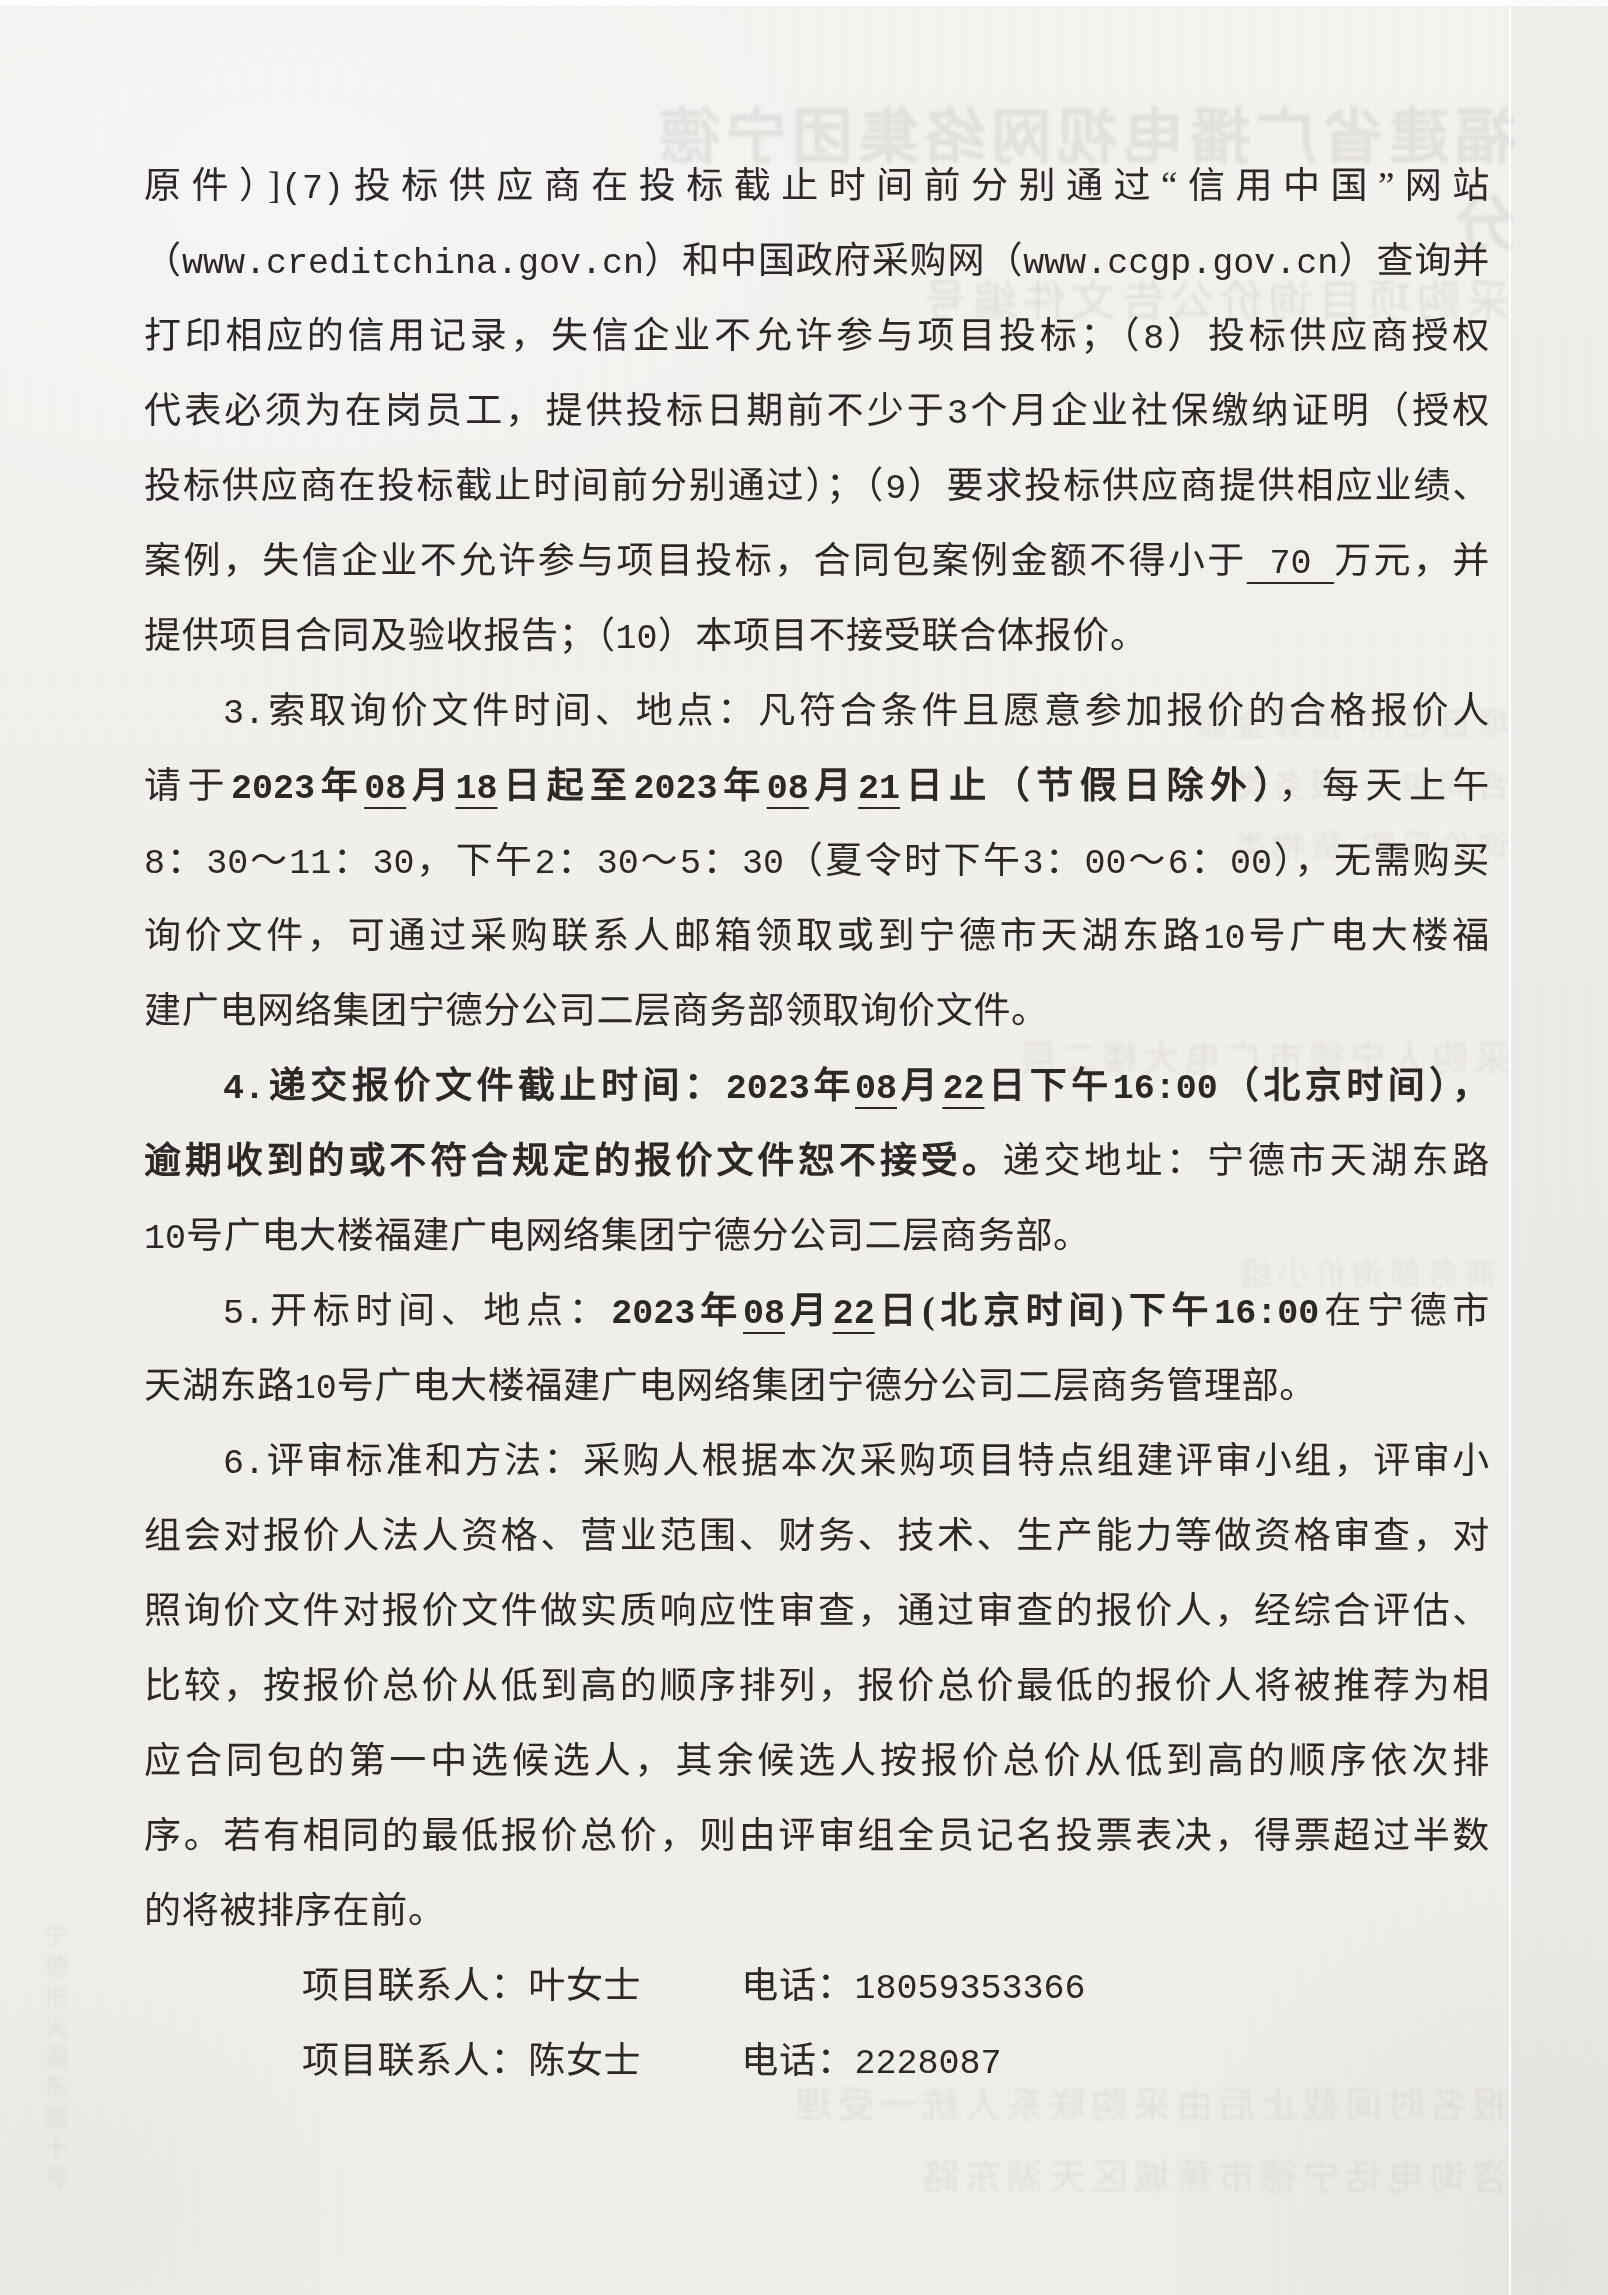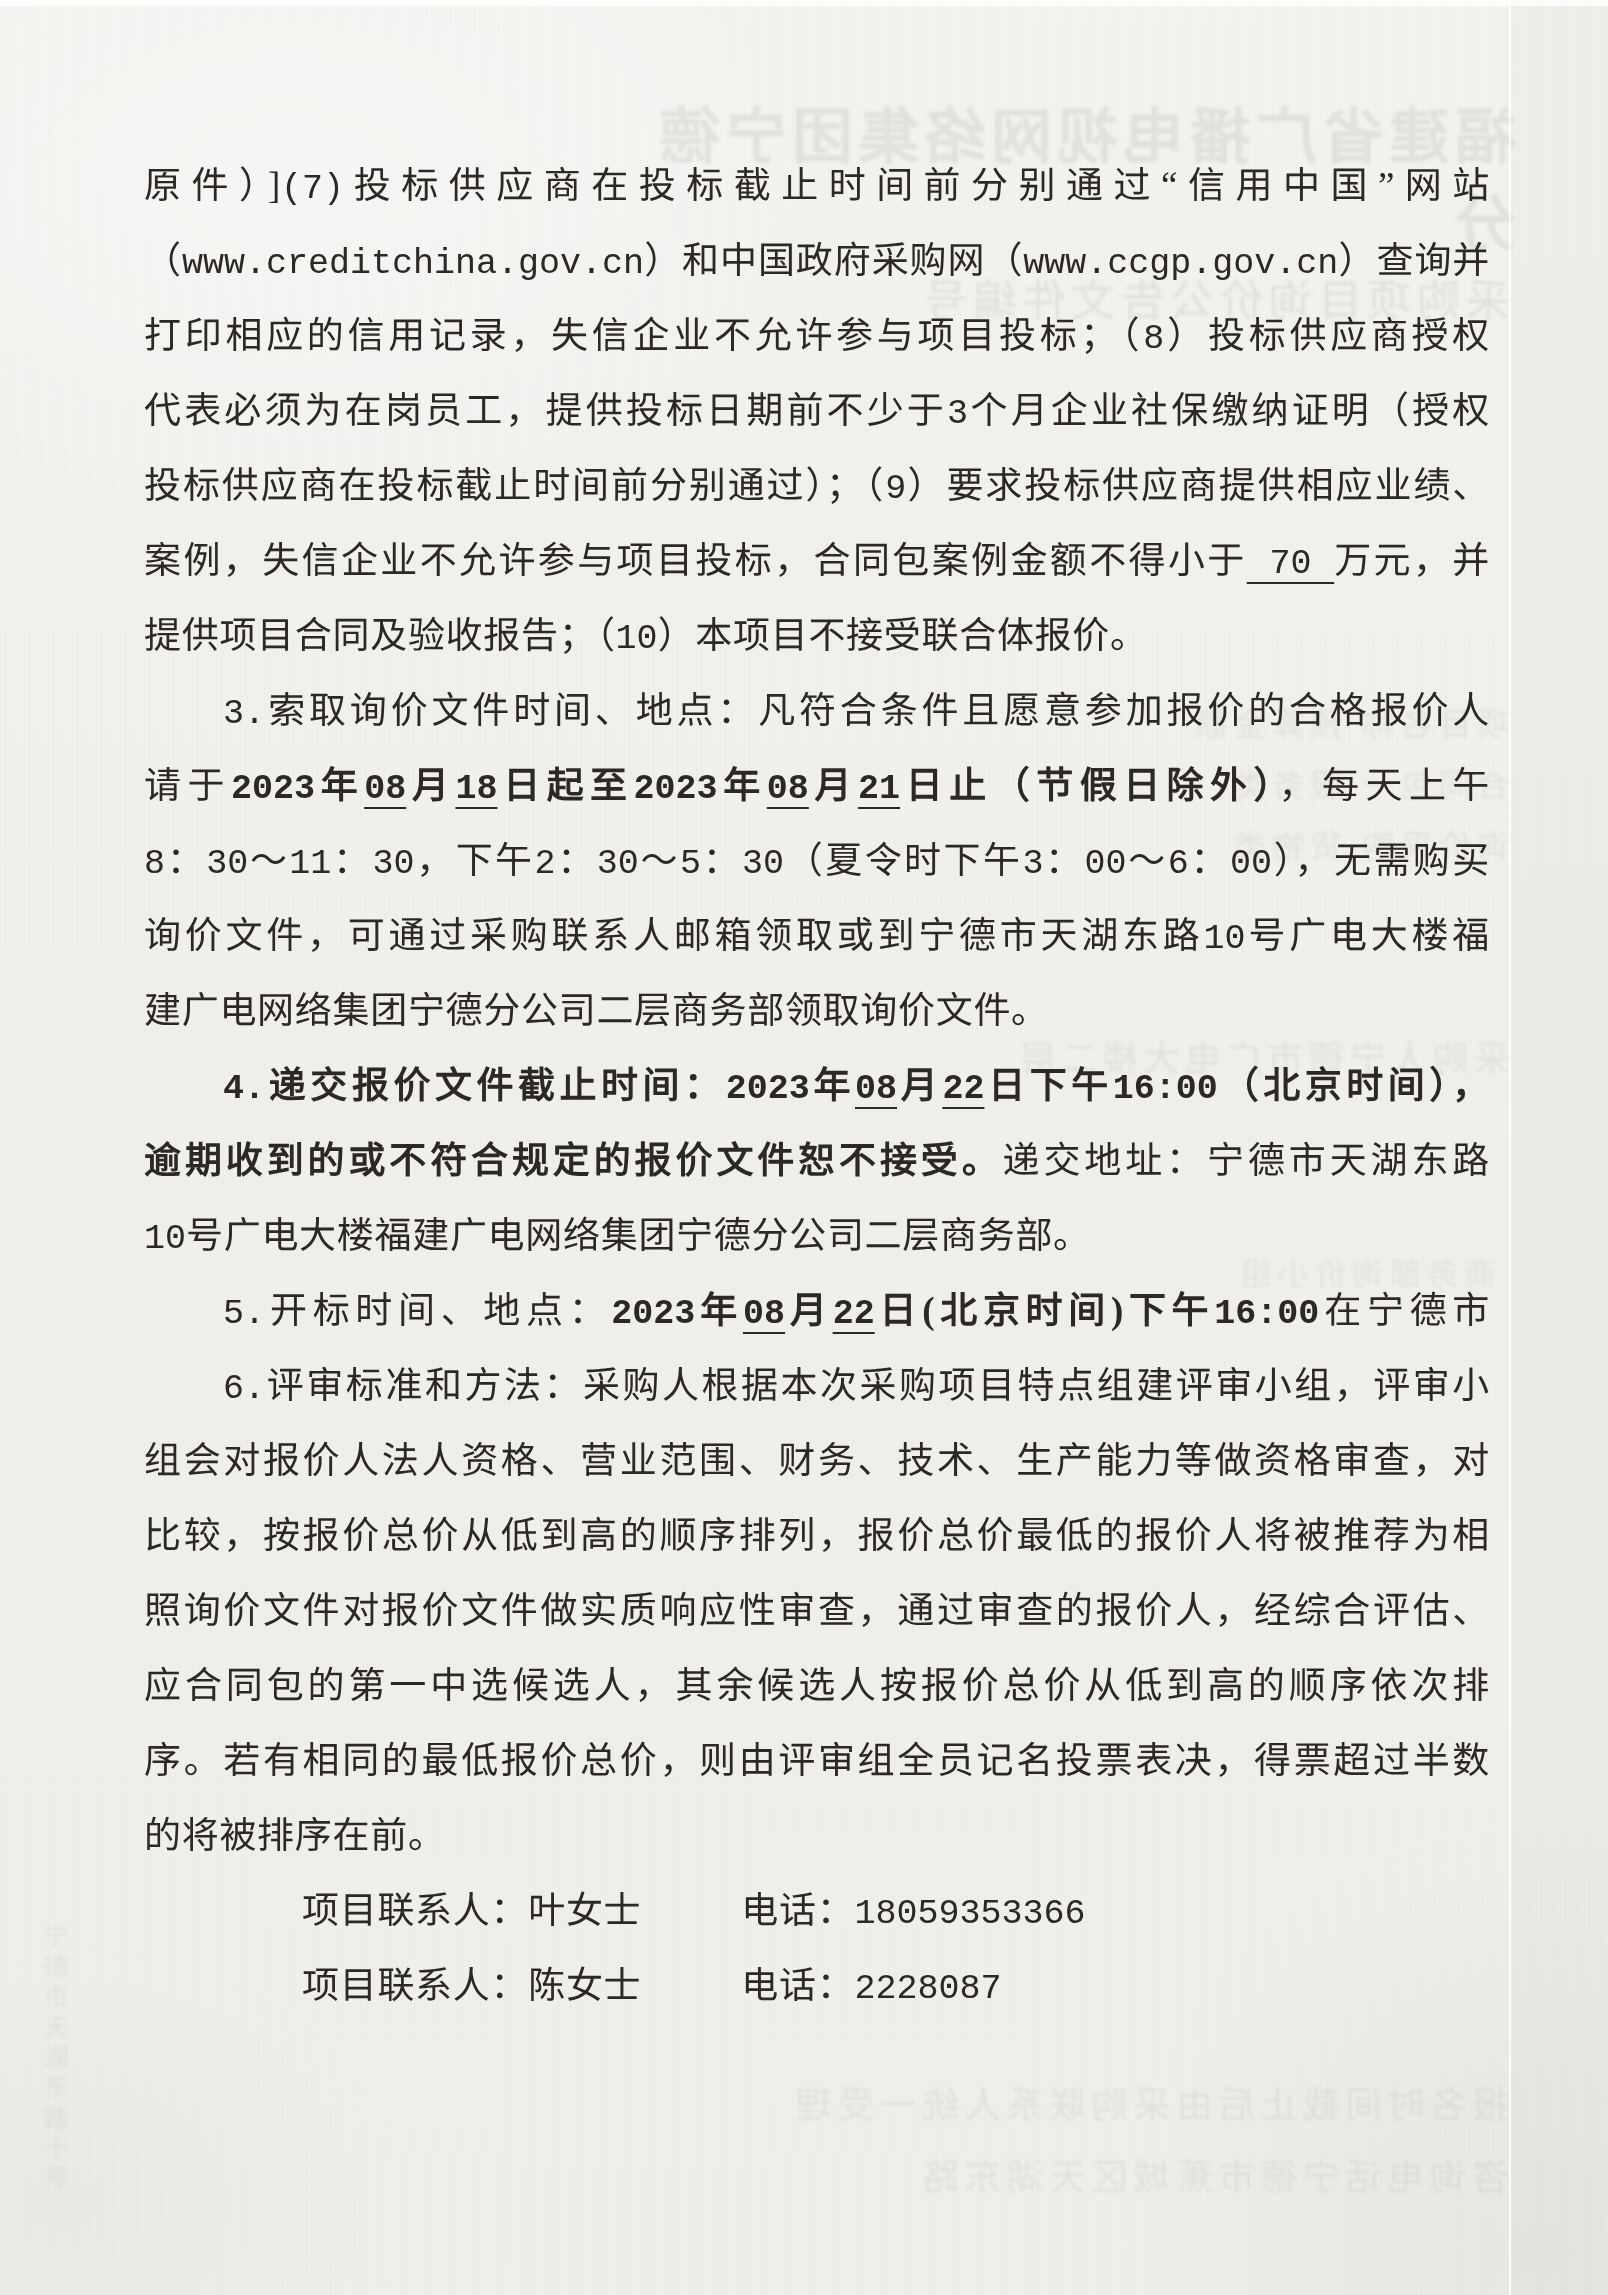--- a/index.html
+++ b/index.html
@@ -89,24 +89,25 @@
       <div class="line"><span class="">提供项目合同及验收报告；（</span><span class="m">10</span><span class="">）本项目不接受联合体报价。</span></div>
       <div class="line j ind"><span class="m">3.</span><span class="">索取询价文件时间、地点：凡符合条件且愿意参加报价的合格报价人</span></div>
       <div class="line j"><span class="">请于</span><span class="b m">2023</span><span class="b">年</span><span class="b u m">08</span><span class="b">月</span><span class="b u m">18</span><span class="b">日起至</span><span class="b m">2023</span><span class="b">年</span><span class="b u m">08</span><span class="b">月</span><span class="b u m">21</span><span class="b">日止（节假日除外）</span><span class="">，每天上午</span></div>
       <div class="line j"><span class="m">8</span><span class="">：</span><span class="m">30</span><span class="">～</span><span class="m">11</span><span class="">：</span><span class="m">30</span><span class="">，下午</span><span class="m">2</span><span class="">：</span><span class="m">30</span><span class="">～</span><span class="m">5</span><span class="">：</span><span class="m">30</span><span class="">（夏令时下午</span><span class="m">3</span><span class="">：</span><span class="m">00</span><span class="">～</span><span class="m">6</span><span class="">：</span><span class="m">00</span><span class="">），无需购买</span></div>
       <div class="line j"><span class="">询价文件，可通过采购联系人邮箱领取或到宁德市天湖东路</span><span class="m">10</span><span class="">号广电大楼福</span></div>
       <div class="line"><span class="">建广电网络集团宁德分公司二层商务部领取询价文件。</span></div>
       <div class="line j ind"><span class="b m">4.</span><span class="b">递交报价文件截止时间：</span><span class="b m">2023</span><span class="b">年</span><span class="b u m">08</span><span class="b">月</span><span class="b u m">22</span><span class="b">日下午</span><span class="b m">16:00</span><span class="b">（北京时间），</span></div>
       <div class="line j"><span class="b">逾期收到的或不符合规定的报价文件恕不接受。</span><span class="">递交地址：宁德市天湖东路</span></div>
       <div class="line"><span class="m">10</span><span class="">号广电大楼福建广电网络集团宁德分公司二层商务部。</span></div>
       <div class="line j ind"><span class="m">5.</span><span class="">开标时间、地点：</span><span class="b m">2023</span><span class="b">年</span><span class="b u m">08</span><span class="b">月</span><span class="b u m">22</span><span class="b">日</span><span class="b">(北京时间)</span><span class="b">下午</span><span class="b m">16:00</span><span class="">在宁德市</span></div>
+      <div class="line"><span class="">天湖东路</span><span class="m">10</span><span class="">号广电大楼福建广电网络集团宁德分公司二层商务管理部。</span></div>
       <div class="line j ind"><span class="m">6.</span><span class="">评审标准和方法：采购人根据本次采购项目特点组建评审小组，评审小</span></div>
       <div class="line j"><span class="">组会对报价人法人资格、营业范围、财务、技术、生产能力等做资格审查，对</span></div>
+      <div class="line j"><span class="">照询价文件对报价文件做实质响应性审查，通过审查的报价人，经综合评估、</span></div>
       <div class="line j"><span class="">比较，按报价总价从低到高的顺序排列，报价总价最低的报价人将被推荐为相</span></div>
-      <div class="line j"><span class="">照询价文件对报价文件做实质响应性审查，通过审查的报价人，经综合评估、</span></div>
       <div class="line j"><span class="">应合同包的第一中选候选人，其余候选人按报价总价从低到高的顺序依次排</span></div>
       <div class="line j"><span class="">序。若有相同的最低报价总价，则由评审组全员记名投票表决，得票超过半数</span></div>
       <div class="line"><span class="">的将被排序在前。</span></div>
       <div class="line contact"><span class="">项目联系人：叶女士</span><span class="gap"></span><span class="">电话：</span><span class="m">18059353366</span></div>
       <div class="line contact"><span class="">项目联系人：陈女士</span><span class="gap"></span><span class="">电话：</span><span class="m">2228087</span></div>
     </div>
 
 </div>
 
 

